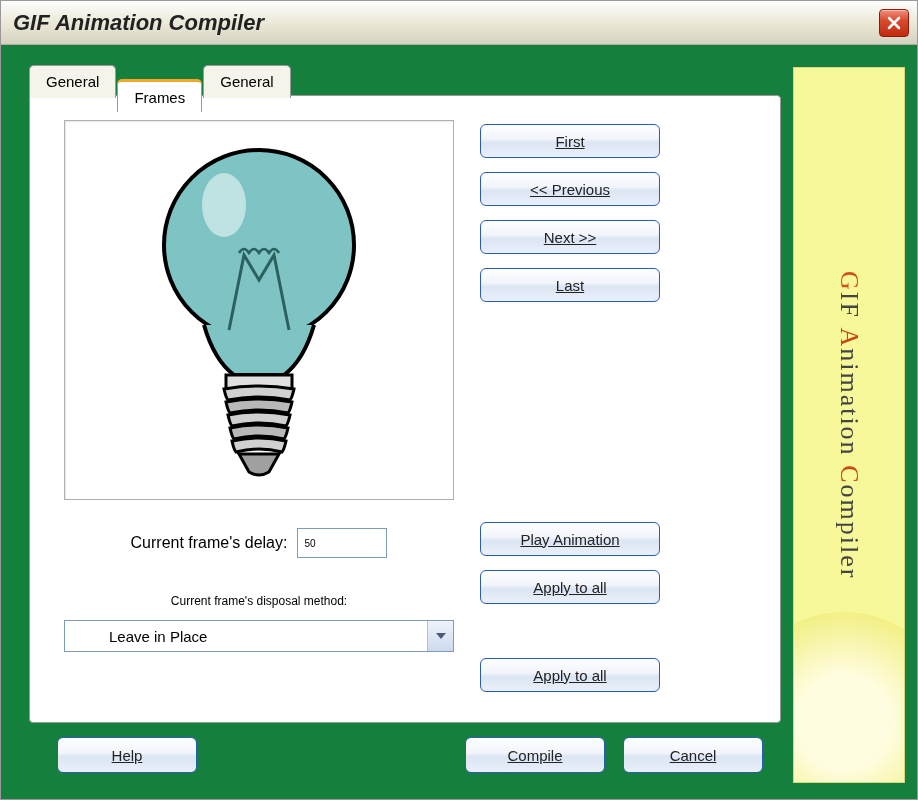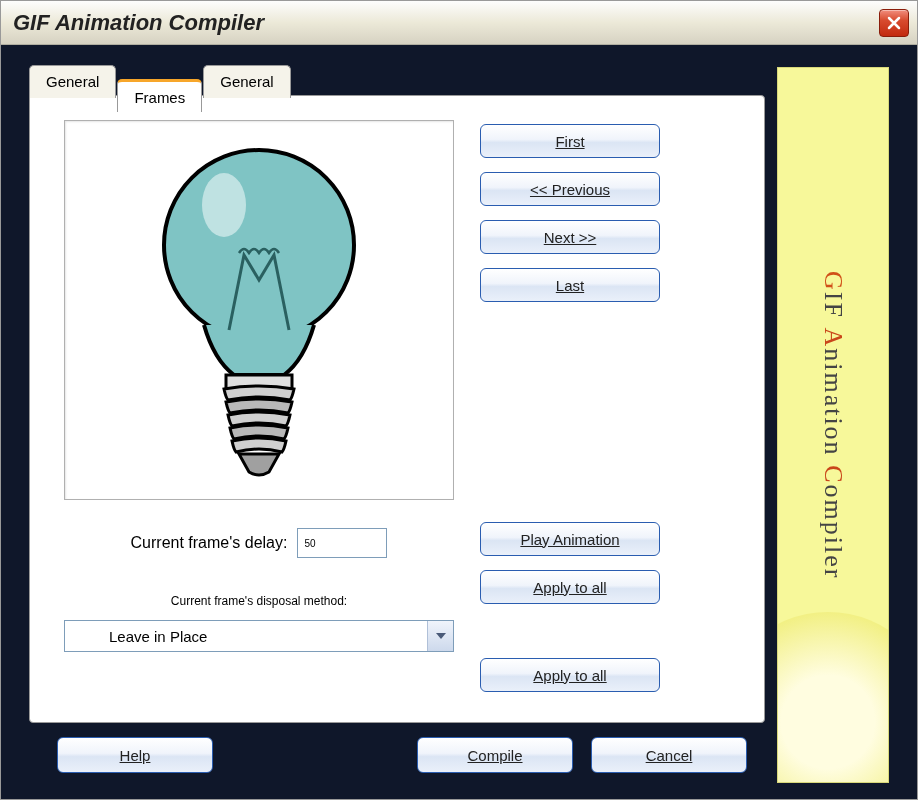--- a/index.html
+++ b/index.html
@@ -7,21 +7,21 @@
   font-family: Tahoma, Arial, sans-serif;
   font-size: 13px;
   background: #ece9d8;
   width: 918px;
   height: 800px;
   overflow: hidden;
 }
 .window {
   width: 918px;
   height: 800px;
-  background: #0f172a;
+  background: #15803d;
   border: 1px solid #999;
   display: flex;
   flex-direction: column;
 }
 .titlebar {
   height: 44px;
   background: linear-gradient(to bottom, #fdfdfd 0%, #ece9d8 50%, #d6d2c2 100%);
   border-bottom: 1px solid #b0aea0;
   display: flex;
   align-items: center;
@@ -45,21 +45,21 @@
   justify-content: center;
   color: white;
   font-weight: bold;
   font-size: 16px;
   cursor: pointer;
   box-shadow: inset 0 1px 0 rgba(255,255,255,0.4);
 }
 .body-area {
   flex: 1;
   display: flex;
-  padding: 18px 28px 12px 28px;
+  padding: 18px 12px 12px 28px;
   gap: 12px;
 }
 .main-col {
   flex: 1;
   display: flex;
   flex-direction: column;
 }
 .tabs {
   display: flex;
   margin-bottom: -1px;
@@ -229,21 +229,21 @@
 .bottom-buttons {
   display: flex;
   justify-content: space-between;
   padding: 14px 18px 14px 28px;
 }
 .bottom-right {
   display: flex;
   gap: 18px;
 }
 .bottom-buttons .btn {
-  width: 156px;
+  width: 140px;
   height: 36px;
 }
 </style>
 </head>
 <body>
 
 <div class="window">
   <div class="titlebar">
     <div class="titlebar-title">GIF Animation Compiler</div>
     <div class="close-btn">

